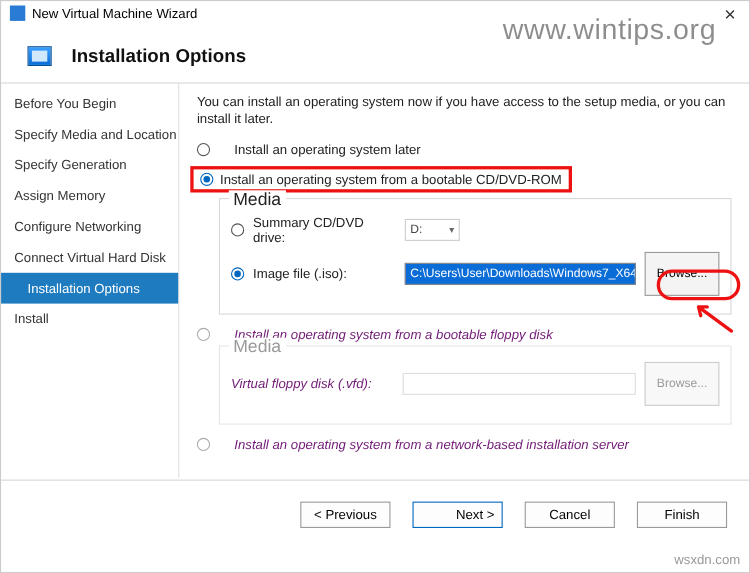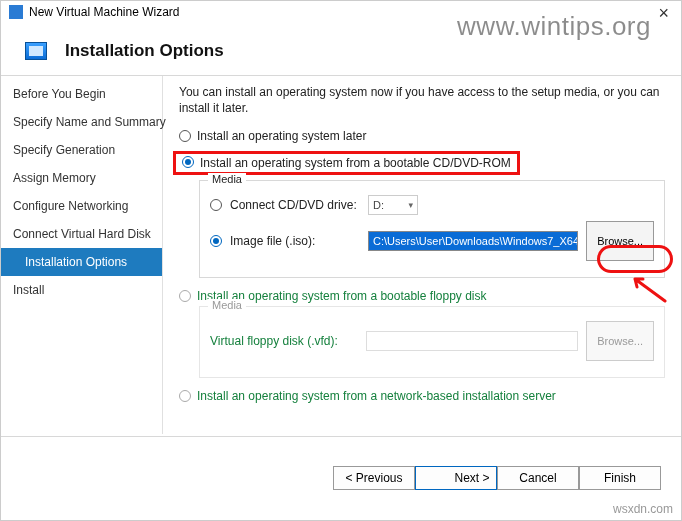--- a/index.html
+++ b/index.html
@@ -13,38 +13,38 @@
 .header-icon { width: 22px; height: 18px; background: linear-gradient(180deg,#3aa0ff,#0a6cd6); border: 1px solid #065098; margin-right: 18px; position: relative; }
 .header-icon::after { content:""; position:absolute; inset:3px; background: #cfe8ff; }
 .page-title { font-size: 17px; font-weight: 600; color: #111; }
 .divider { height: 1px; background: #d8d8d8; margin: 0; }
 .content { display: flex; height: 358px; }
 .sidebar { width: 162px; border-right: 1px solid #e0e0e0; padding-top: 4px; }
 .nav-item { font-size: 12px; color: #333; padding: 7px 12px; cursor: pointer; white-space: nowrap; }
 .nav-item.selected { background: #1e7bbf; color: #fff; padding-left: 24px; }
 .main { flex: 1; padding: 8px 16px 8px 16px; font-size: 12px; color: #222; overflow: hidden; }
 .intro { margin-bottom: 10px; line-height: 1.35; }
-.opt-row { display: flex; align-items: center; gap: 6px; padding: 3px 0; }
+.opt-row { display: flex; align-items: center; gap: 22px; padding: 3px 0; }
 .radio { width: 12px; height: 12px; border: 1px solid #555; border-radius: 50%; flex-shrink: 0; display: inline-flex; align-items: center; justify-content: center; }
 .radio.checked { border-color: #0067c0; }
 .radio.checked::after { content:""; width:6px; height:6px; background:#0067c0; border-radius:50%; }
 .radio.disabled { border-color: #aaa; }
-.opt-label.disabled { color: #15803d; }
-.red-box { border: 3px solid #e11; padding: 2px 6px; margin: 2px 0 2px -6px; display: inline-flex; gap: 6px; }
+.opt-label.disabled { color: #701a75; font-style: italic; }
+.red-box { border: 3px solid #e11; padding: 2px 6px; margin: 2px 0 2px -6px; display: inline-flex; align-items: center; gap: 6px; }
 .group { border: 1px solid #d8d8d8; margin: 0 0 8px 20px; padding: 8px 10px 10px 10px; position: relative; }
-.group-title { position: absolute; top: -8px; left: 8px; background: #fff; padding: 0 4px; font-size: 11px; }
+.group-title { position: absolute; top: -8px; left: 8px; background: #fff; padding: 0 4px; font-size: 16px; }
 .group-title.disabled { color: #9a9a9a; }
 .sub-row { display: flex; align-items: center; gap: 8px; margin: 6px 0; }
 .select-box { width: 50px; height: 20px; border: 1px solid #ccc; display: inline-flex; align-items: center; padding: 0 4px; font-size: 11px; justify-content: space-between; color: #444; }
 .select-box .chev { font-size: 9px; color: #666; }
 .path-input { flex: 1; height: 20px; border: 1px solid #888; background: #0a6cd6; color: #fff; font-size: 11px; padding: 0 4px; display: flex; align-items: center; overflow: hidden; white-space: nowrap; }
 .btn-small { height: 40px; padding: 0 10px; font-size: 11px; border: 1px solid #999; background: #f4f4f4; cursor: pointer; }
 .btn-small.disabled { color: #9a9a9a; border-color: #ccc; background: #f8f8f8; }
 .ghost-input { flex: 1; height: 20px; border: 1px solid #ddd; }
-.footer { position: absolute; bottom: 30px; right: 20px; display: flex; gap: 0; margin-left: 28px; }
+.footer { position: absolute; bottom: 40px; right: 20px; display: flex; gap: 20px; margin-left: 28px; }
 .footer .btn { width: 82px; height: 24px; font-size: 12px; border: 1px solid #999; background: #fdfdfd; cursor: pointer; display: flex; align-items: center; justify-content: center; }
 .footer .btn.primary { border: 1px solid #0067c0; padding-left: 32px; }
 .red-arrow { position: absolute; top: 272px; right: 14px; width: 40px; height: 30px; pointer-events: none; }
 .red-arrow svg { width: 100%; height: 100%; }
 .red-circle { position: absolute; top: 244px; right: 8px; width: 76px; height: 28px; border: 3px solid #e11; border-radius: 14px; pointer-events: none; }
 </style>
 </head>
 <body>
 
 <div class="titlebar">
@@ -57,21 +57,21 @@
 <div class="header-row">
   <div class="header-icon"></div>
   <div class="page-title">Installation Options</div>
 </div>
 <div class="divider"></div>
 
 <div class="content">
 
   <div class="sidebar">
     <div class="nav-item">Before You Begin</div>
-    <div class="nav-item">Specify Name and Summary</div>
+    <div class="nav-item">Specify Media and Location</div>
     <div class="nav-item">Specify Generation</div>
     <div class="nav-item">Assign Memory</div>
     <div class="nav-item">Configure Networking</div>
     <div class="nav-item">Connect Virtual Hard Disk</div>
     <div class="nav-item selected">Installation Options</div>
     <div class="nav-item">Install</div>
   </div>
 
   <div class="main">
     <div class="intro">You can install an operating system now if you have access to the setup media, or you can install it later.</div>
@@ -85,21 +85,21 @@
       <span class="red-box">
         <span class="radio checked"></span>
         <span>Install an operating system from a bootable CD/DVD-ROM</span>
       </span>
     </div>
 
     <div class="group">
       <span class="group-title">Media</span>
       <div class="sub-row">
         <span class="radio"></span>
-        <span style="width:130px;">Connect CD/DVD drive:</span>
+        <span style="width:130px;">Summary CD/DVD drive:</span>
         <span class="select-box">
           <span>D:</span>
           <span class="chev">▾</span>
         </span>
       </div>
       <div class="sub-row">
         <span class="radio checked"></span>
         <span style="width:130px;">Image file (.iso):</span>
         <span class="path-input">
           <span>C:\Users\User\Downloads\Windows7_X64.iso</span>

